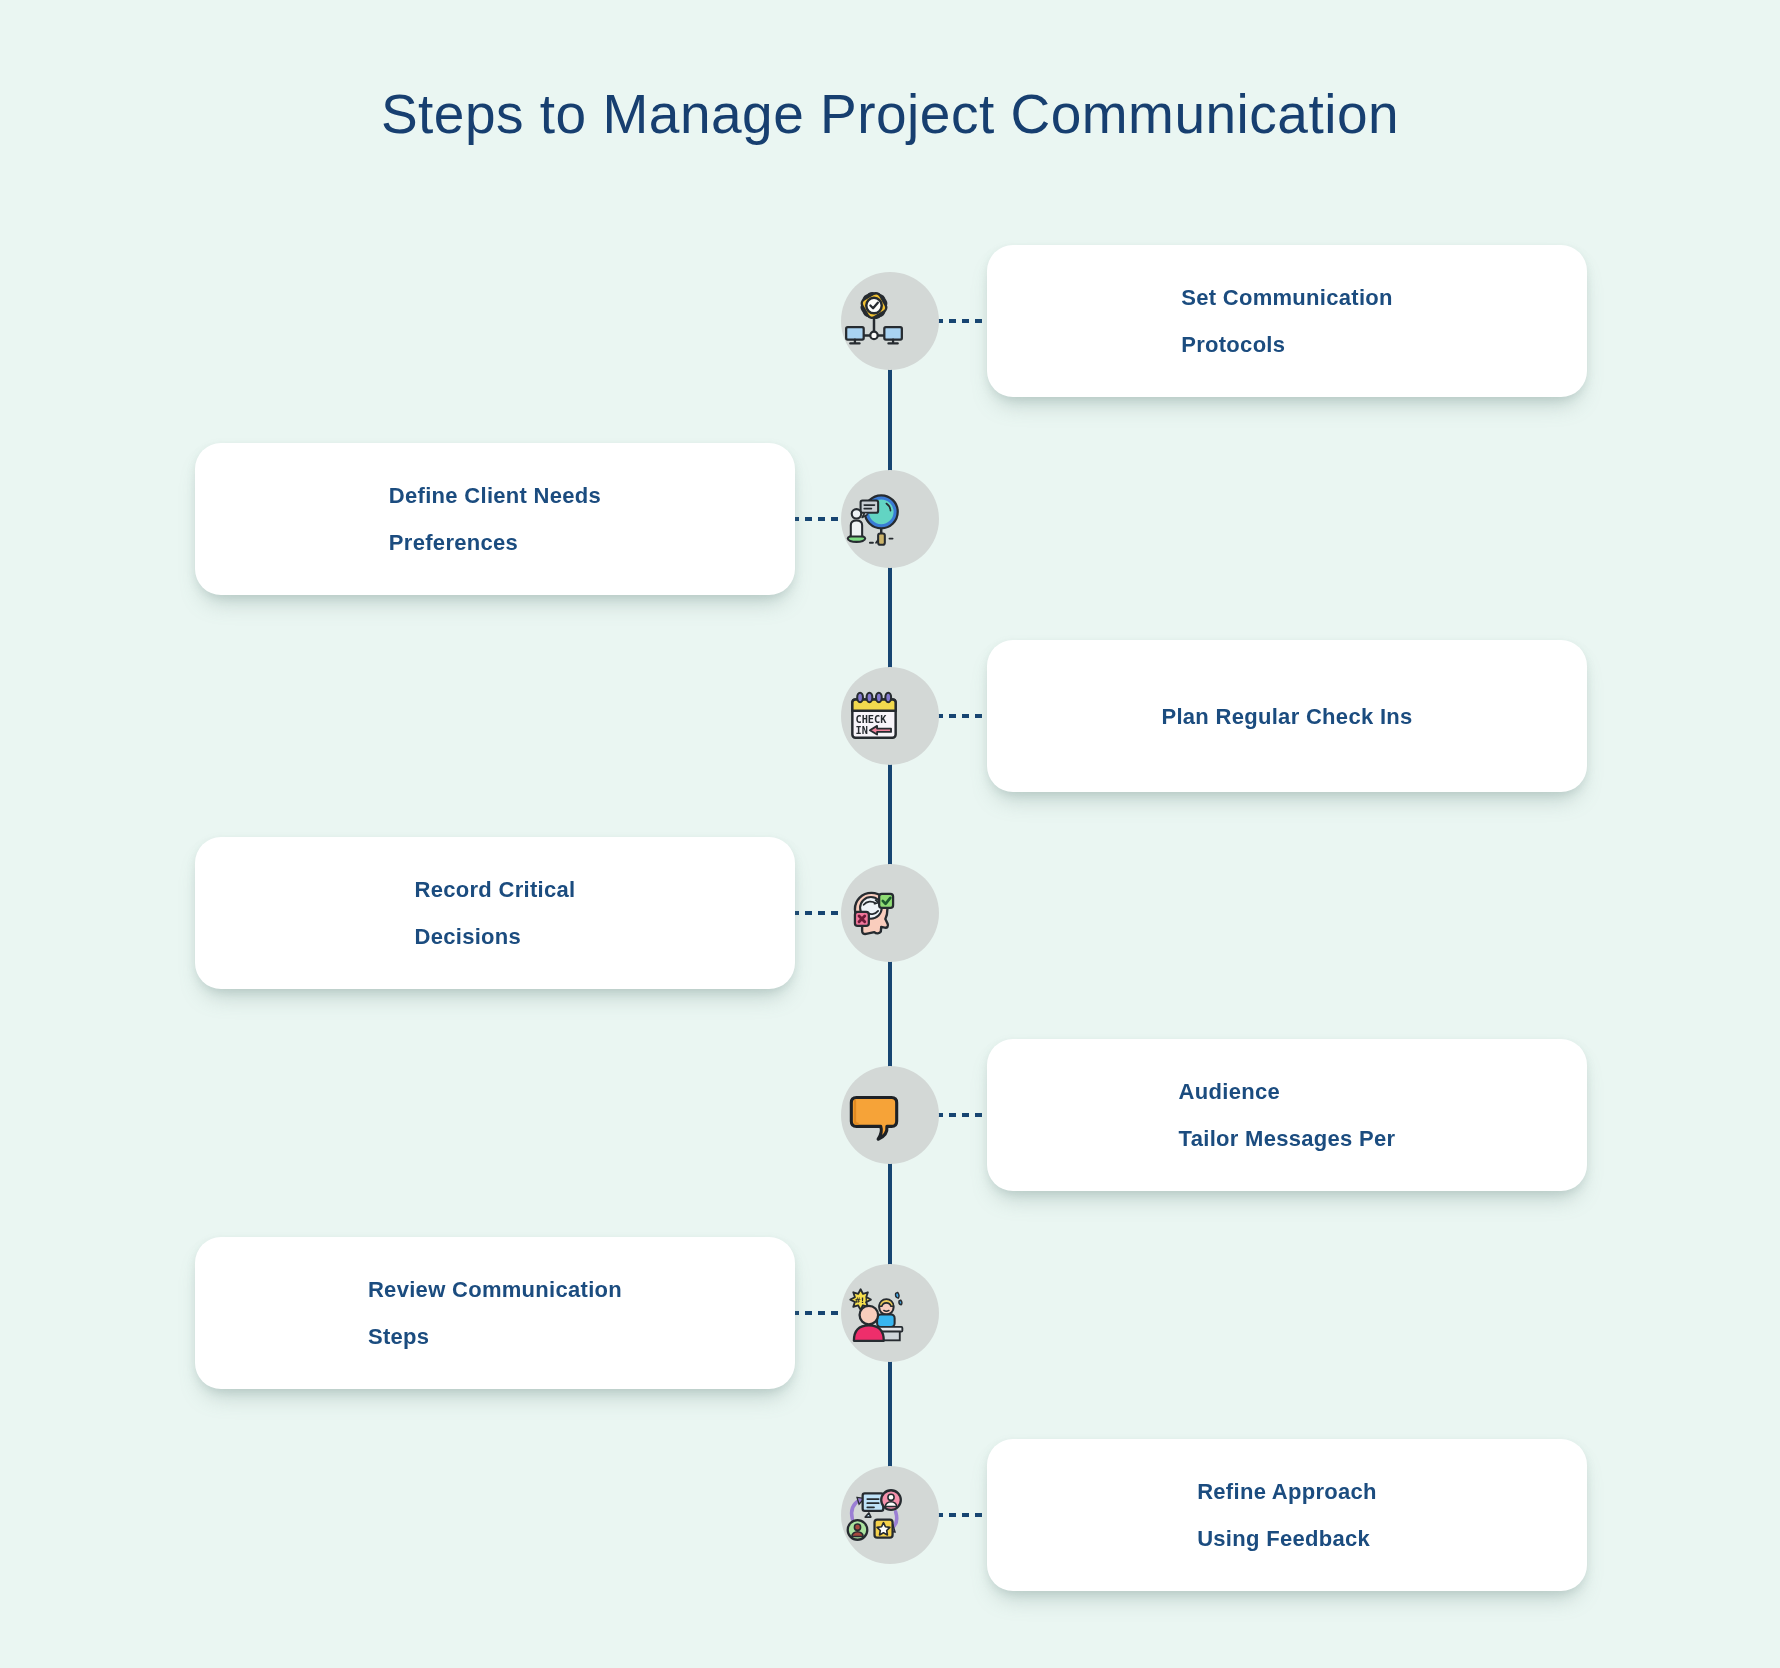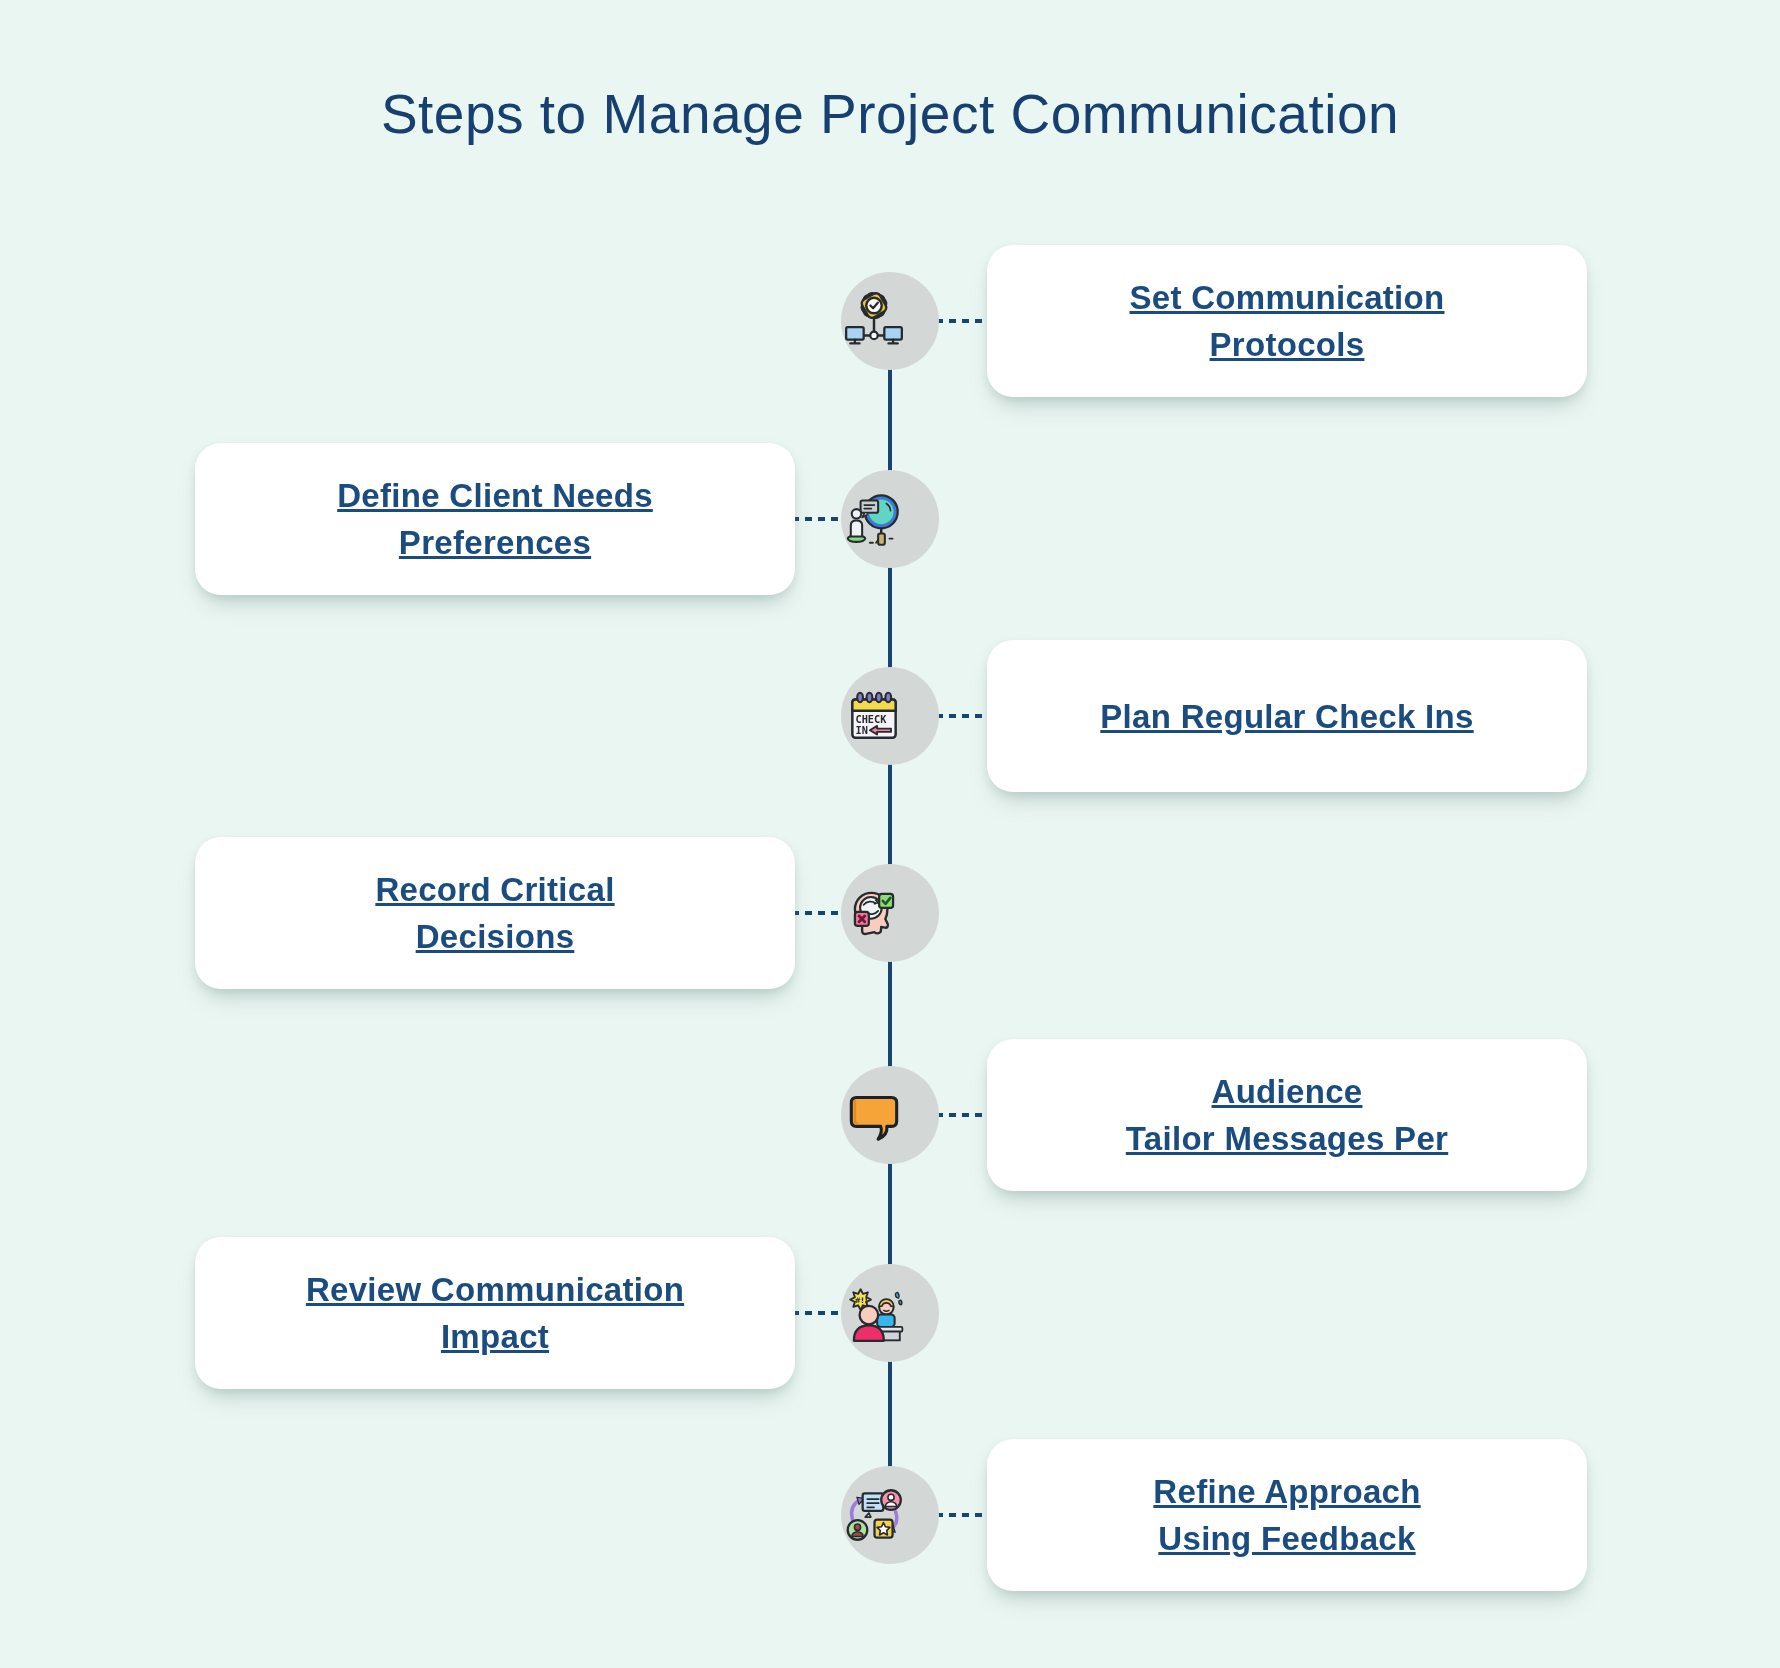--- a/index.html
+++ b/index.html
@@ -39,23 +39,23 @@
     display:flex;align-items:center;justify-content:flex-start;
   }
   .node svg{width:66px;height:66px;}
   .card{
     position:absolute;width:600px;height:152px;border-radius:26px;
     background:var(--card);z-index:2;
     box-shadow:0 14px 22px -8px rgba(110,140,134,.38),0 3px 8px rgba(110,140,134,.15);
     display:flex;align-items:center;justify-content:center;
   }
   .card-text{
-    text-align:center;max-width:540px;
-    font-size:33px;font-weight:700;letter-spacing:.3px;
-    line-height:47px;color:var(--text);text-decoration:underline;
+    max-width:540px;
+    font-size:22px;font-weight:700;letter-spacing:.3px;
+    line-height:47px;color:var(--text);
   }
   .card-text span{display:block;}
 </style>
 </head>
 <body>
 
 <div class="canvas">
 
   <h1 class="title">Steps to Manage Project Communication</h1>
 
@@ -182,21 +182,21 @@
       <rect x="35" y="33.5" width="17" height="12" rx="3.5" fill="#37b6f0" stroke="#262b30" stroke-width="2"></rect>
       <rect x="32.5" y="45.5" width="27" height="4.5" rx="1" fill="#e3e7ea" stroke="#262b30" stroke-width="1.8"></rect>
       <rect x="35" y="50" width="22" height="8.5" fill="#cfd5da" stroke="#262b30" stroke-width="1.8"></rect>
       <circle cx="27" cy="34" r="9" fill="#f9cdbd" stroke="#262b30" stroke-width="2.2"></circle>
       <path d="M12.5,59 q0,-15 14.5,-15 q14.5,0 14.5,15 z" fill="#ee2e6b" stroke="#262b30" stroke-width="2.2" stroke-linejoin="round"></path>
     </svg>
   </div>
   <div class="card" style="top:1237px;left:195px;">
     <div class="card-text">
       <span>Review Communication</span>
-      <span>Impact</span>
+      <span>Steps</span>
     </div>
   </div>
 
   <div class="connector" style="top:1513px;left:936px;width:54px;"></div>
   <div class="node" style="top:1466px;">
     <svg viewBox="0 0 64 64">
       <path d="M11,36 q-3,-13 7,-18.5" fill="none" stroke="#9b7fd4" stroke-width="3.4" stroke-linecap="round"></path>
       <polygon points="15.5,15 22.5,16 17.5,21.5" fill="#9b7fd4" stroke="#262b30" stroke-width="1.2"></polygon>
       <path d="M53,29 q3.5,11 -4.5,16.5" fill="none" stroke="#9b7fd4" stroke-width="3.4" stroke-linecap="round"></path>
       <polygon points="52.5,48.5 45.5,47.5 50.5,42" fill="#9b7fd4" stroke="#262b30" stroke-width="1.2"></polygon>

